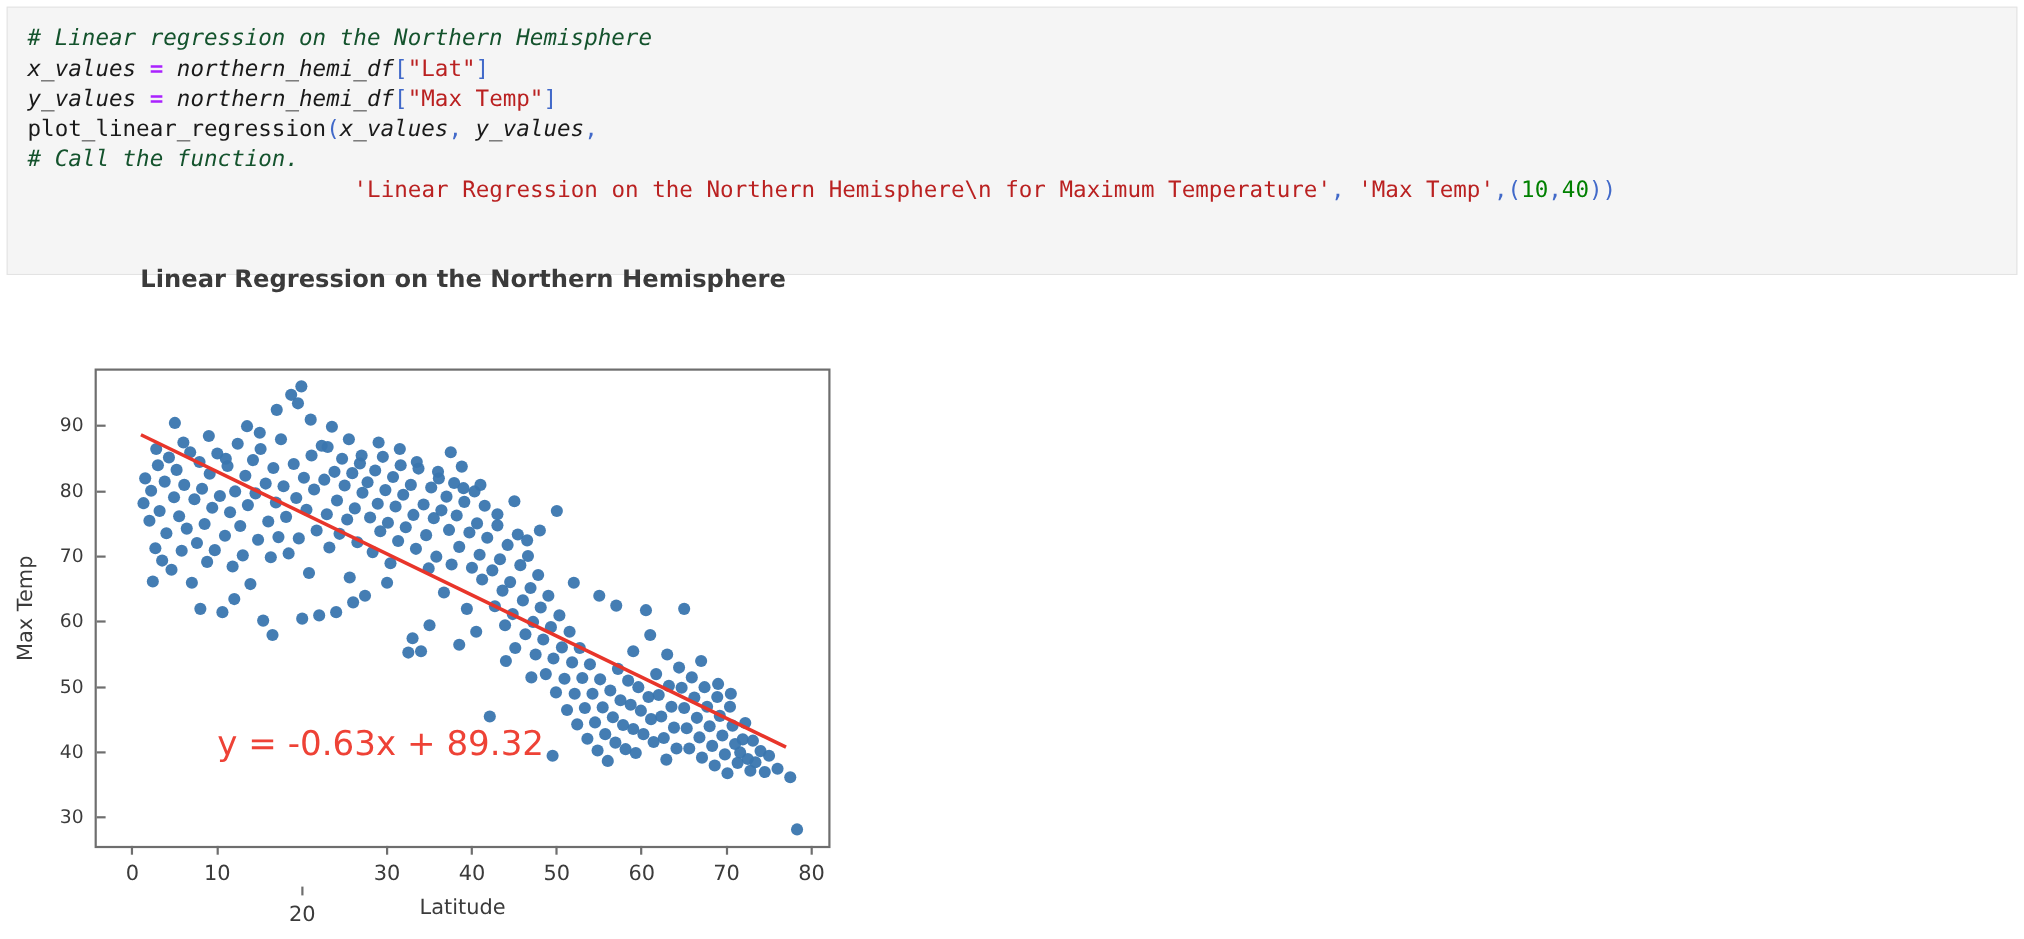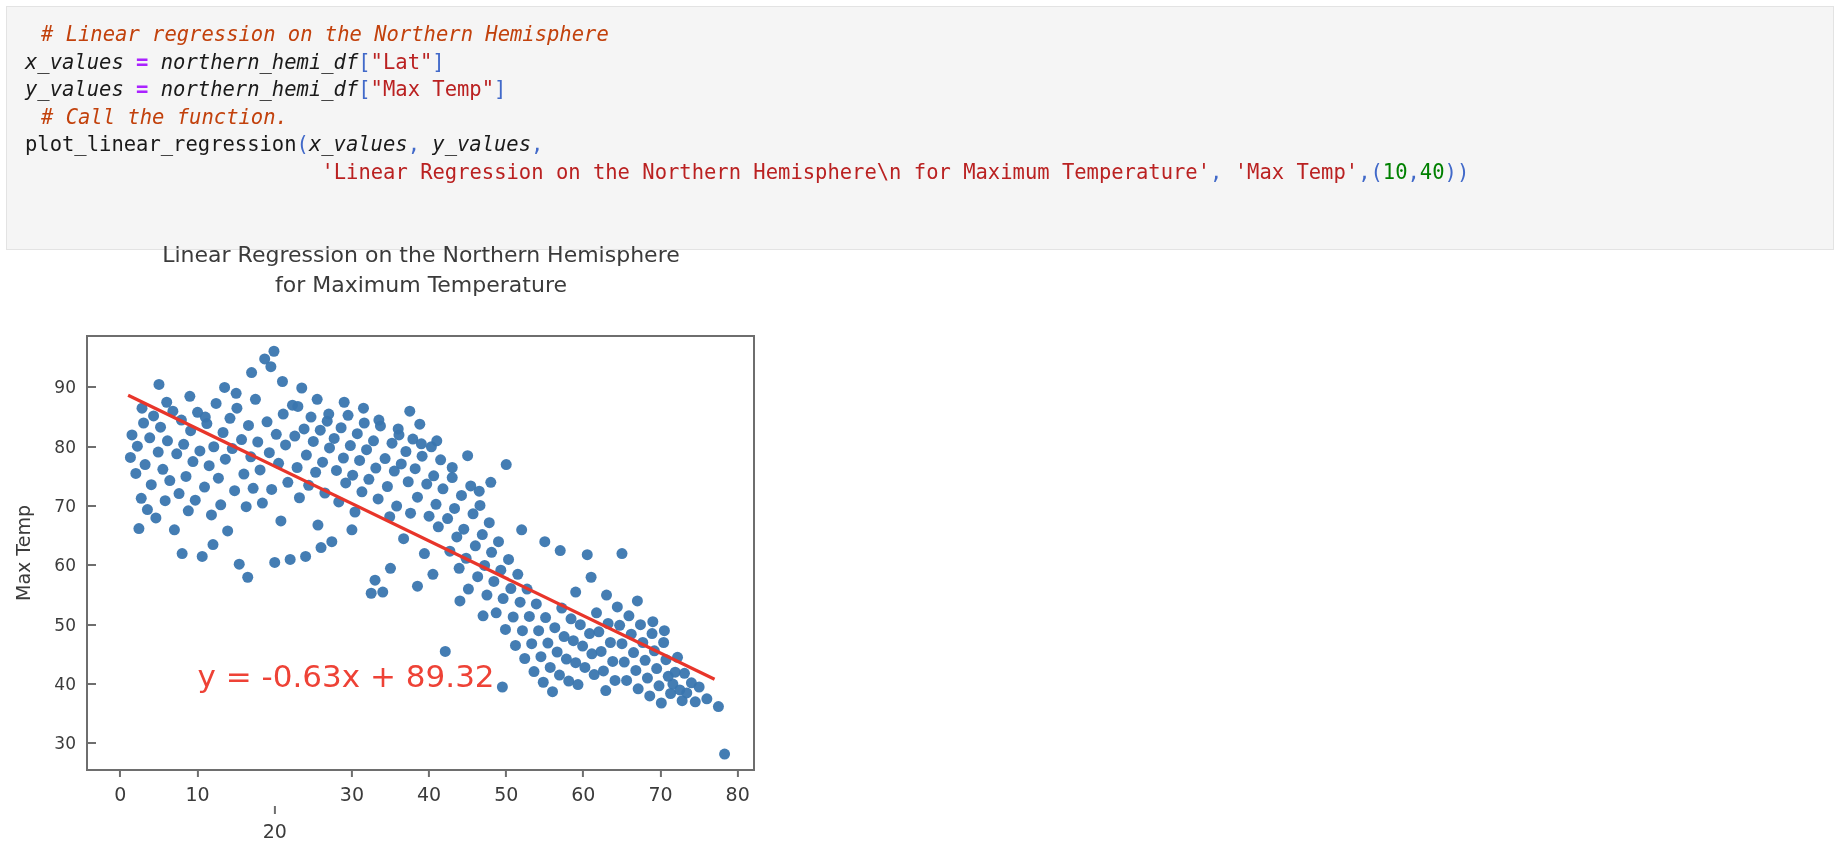--- a/index.html
+++ b/index.html
@@ -10,36 +10,37 @@
   .code-cell{
     position:absolute;left:6px;top:6px;width:1828px;height:244px;
     background:#f5f5f5;border:1px solid #e3e3e3;box-sizing:border-box;
     padding:14px 0 0 18px;
   }
   .code-line{
     font-family:"DejaVu Sans Mono","Liberation Mono",monospace;
     font-size:20.5px;line-height:27.5px;white-space:pre;color:#1a1a1a;
     letter-spacing:0px;
   }
-  .c-com{color:#c2410c;font-style:italic;margin-left:16px;}
+  .c-com{color:#14532d;font-style:italic;}
   .c-op{color:#aa22ff;font-weight:bold;}
   .c-str{color:#ba2121;}
   .c-brk{color:#4169c9;}
   .c-par{color:#4169c9;}
   .c-num{color:#008000;}
   .c-name{color:#1a1a1a;font-style:italic;}
   .c-fn{color:#1a1a1a;}
   .indent{display:inline-block;}
 
   
   .figure{position:absolute;left:0;top:252px;width:800px;height:602px;background:#fff;}
   .fig-title{
     position:absolute;left:86px;top:-12px;width:670px;
     text-align:center;color:#3b3b3b;font-size:22px;line-height:30px;
     font-family:"DejaVu Sans",sans-serif;
+    font-weight:bold;
   }
   .fig-title div{white-space:nowrap;}
 
   .axes{
     position:absolute;left:86px;top:83px;width:669px;height:436px;
     border:2.2px solid #6e6e6e;box-sizing:border-box;background:#fff;
   }
   .plotarea{position:absolute;inset:0;overflow:hidden;}
   .plotarea svg{position:absolute;left:0;top:0;}
 
@@ -73,31 +74,30 @@
 </head>
 <body>
 
 <div class="page">
 
   <div class="code-cell">
     <div id="code-body">
         <div class="code-line"><span class="c-com"># Linear regression on the Northern Hemisphere</span></div>
         <div class="code-line"><span class="c-name">x_values </span><span class="c-op">=</span><span class="c-name"> northern_hemi_df</span><span class="c-brk">[</span><span class="c-str">"Lat"</span><span class="c-brk">]</span></div>
         <div class="code-line"><span class="c-name">y_values </span><span class="c-op">=</span><span class="c-name"> northern_hemi_df</span><span class="c-brk">[</span><span class="c-str">"Max Temp"</span><span class="c-brk">]</span></div>
+        <div class="code-line"><span class="c-fn">plot_linear_regression</span><span class="c-par">(</span><span class="c-name">x_values</span><span class="c-par">,</span><span class="c-name"> y_values</span><span class="c-par">,</span></div>
         <div class="code-line"><span class="c-com"># Call the function.</span></div>
-        <div class="code-line"><span class="c-fn">plot_linear_regression</span><span class="c-par">(</span><span class="c-name">x_values</span><span class="c-par">,</span><span class="c-name"> y_values</span><span class="c-par">,</span></div>
         <div class="code-line"><span class="indent" style="width: 296.4px;"></span><span class="c-str">'Linear Regression on the Northern Hemisphere\n for Maximum Temperature'</span><span class="c-par">,</span><span class="c-str"> 'Max Temp'</span><span class="c-par">,</span><span class="c-par">(</span><span class="c-num">10</span><span class="c-par">,</span><span class="c-num">40</span><span class="c-par">))</span></div>
       </div>
   </div>
 
   <div class="figure">
 
     <div class="fig-title">
       <div>Linear Regression on the Northern Hemisphere</div>
-      <div>for Maximum Temperature</div>
     </div>
 
     <div class="ylabel">
       <span>Max Temp</span>
     </div>
 
     <div class="axes" id="axes">
       <div class="plotarea" id="plotarea">
           <svg width="669" height="436">
             <g>
@@ -414,15 +414,16 @@
         <div class="xtick" style="left: 109.571px;">10<span class="tmark"></span></div>
         <div class="xtick" style="left: 186.734px; margin-top: 37px;">20<span class="tmark"></span></div>
         <div class="xtick" style="left: 263.896px;">30<span class="tmark"></span></div>
         <div class="xtick" style="left: 341.059px;">40<span class="tmark"></span></div>
         <div class="xtick" style="left: 418.221px;">50<span class="tmark"></span></div>
         <div class="xtick" style="left: 495.384px;">60<span class="tmark"></span></div>
         <div class="xtick" style="left: 572.547px;">70<span class="tmark"></span></div>
         <div class="xtick" style="left: 649.709px;">80<span class="tmark"></span></div>
       </div>
 
+    <div class="xlabel">Latitude</div>
   </div>
 
 </div>
 
 </body></html>

